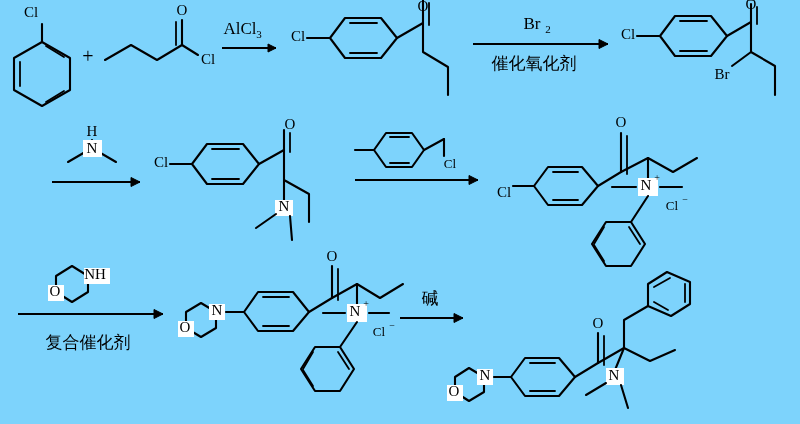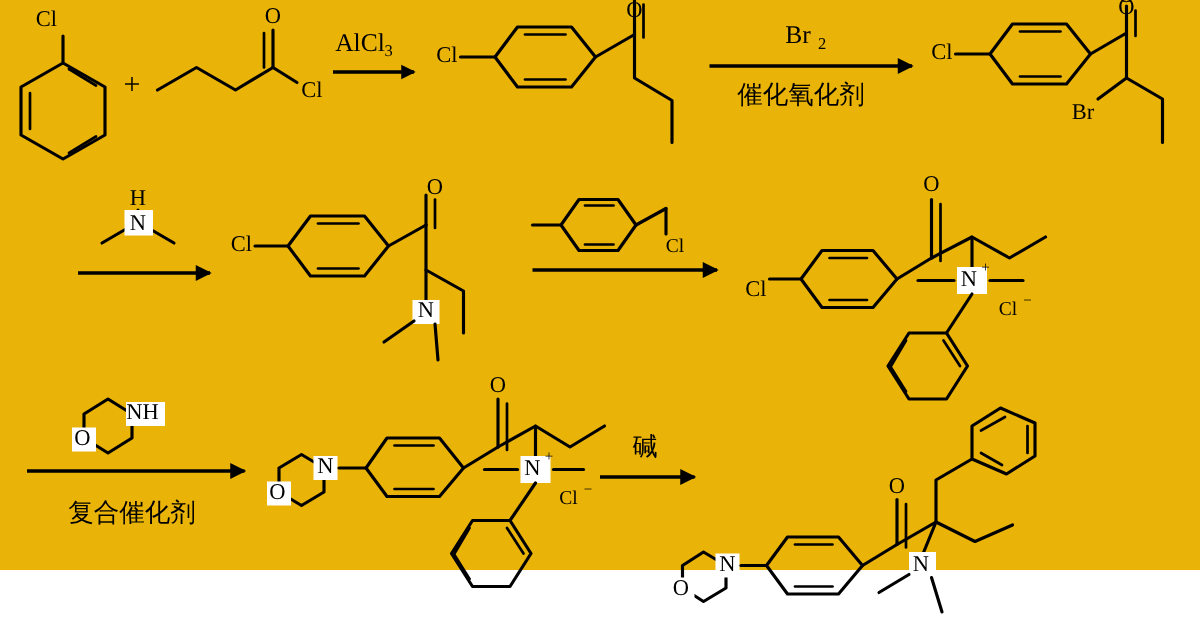--- a/index.html
+++ b/index.html
@@ -1,17 +1,17 @@
 <!DOCTYPE html>
 <html><head>
 <meta charset="utf-8">
 <style>
   html,body{margin:0;padding:0;background:#ffffff;}
   body{width:800px;height:424px;overflow:hidden;font-family:"Liberation Serif",serif;color:#000;}
-  #scheme{position:relative;width:800px;height:380px;background:#eab308;}
+  #scheme{position:relative;width:800px;height:424px;background:#7dd3fc;}
   svg{position:absolute;left:0;top:0;width:800px;height:424px;}
   .bond{stroke:#000;stroke-width:2.1;fill:none;stroke-linecap:round;stroke-linejoin:round;}
   .bond-thin{stroke:#000;stroke-width:1.8;fill:none;stroke-linecap:round;}
   .arrow-line{stroke:#000;stroke-width:2.2;fill:none;}
   .atom{font-family:"Liberation Serif",serif;font-size:15px;fill:#000;text-anchor:middle;dominant-baseline:middle;}
   .atom-sm{font-family:"Liberation Serif",serif;font-size:13px;fill:#000;text-anchor:middle;dominant-baseline:middle;}
   .charge{font-family:"Liberation Serif",serif;font-size:10px;fill:#000;text-anchor:middle;dominant-baseline:middle;}
   .plus{font-family:"Liberation Serif",serif;font-size:20px;fill:#000;text-anchor:middle;dominant-baseline:middle;}
   .reagent{font-family:"Liberation Serif",serif;font-size:17px;fill:#000;text-anchor:middle;dominant-baseline:middle;}
   .reagent-sub{font-family:"Liberation Serif",serif;font-size:11px;fill:#000;text-anchor:middle;dominant-baseline:middle;}

